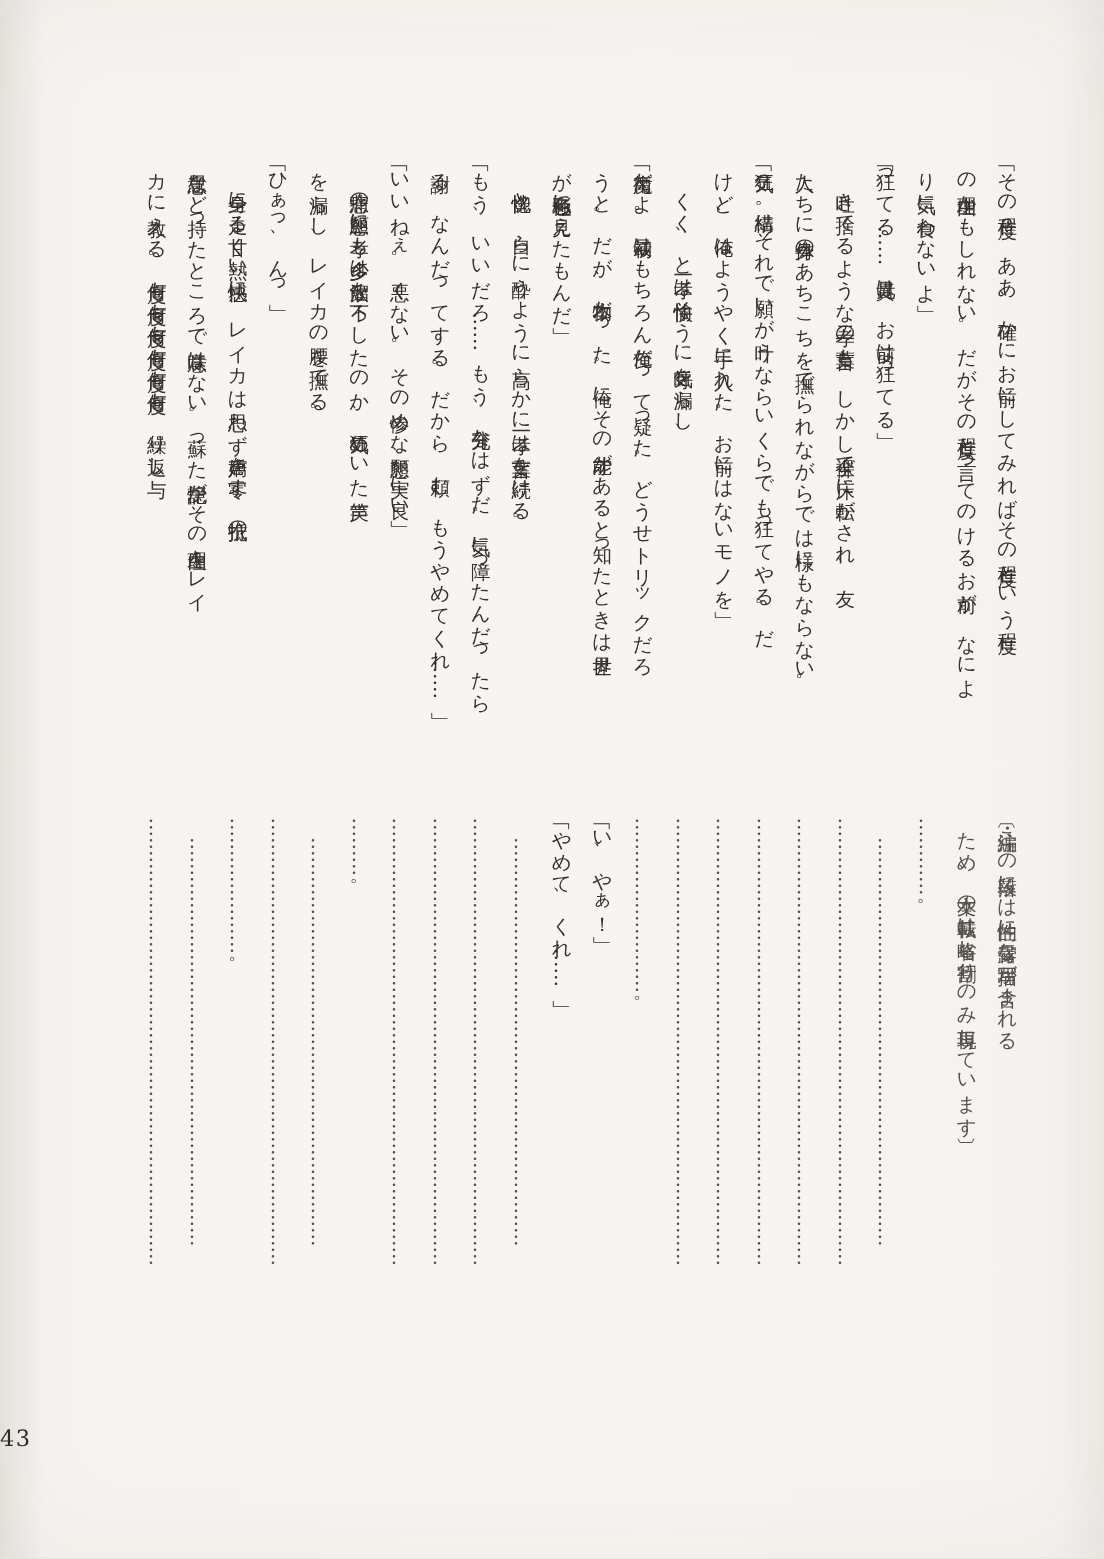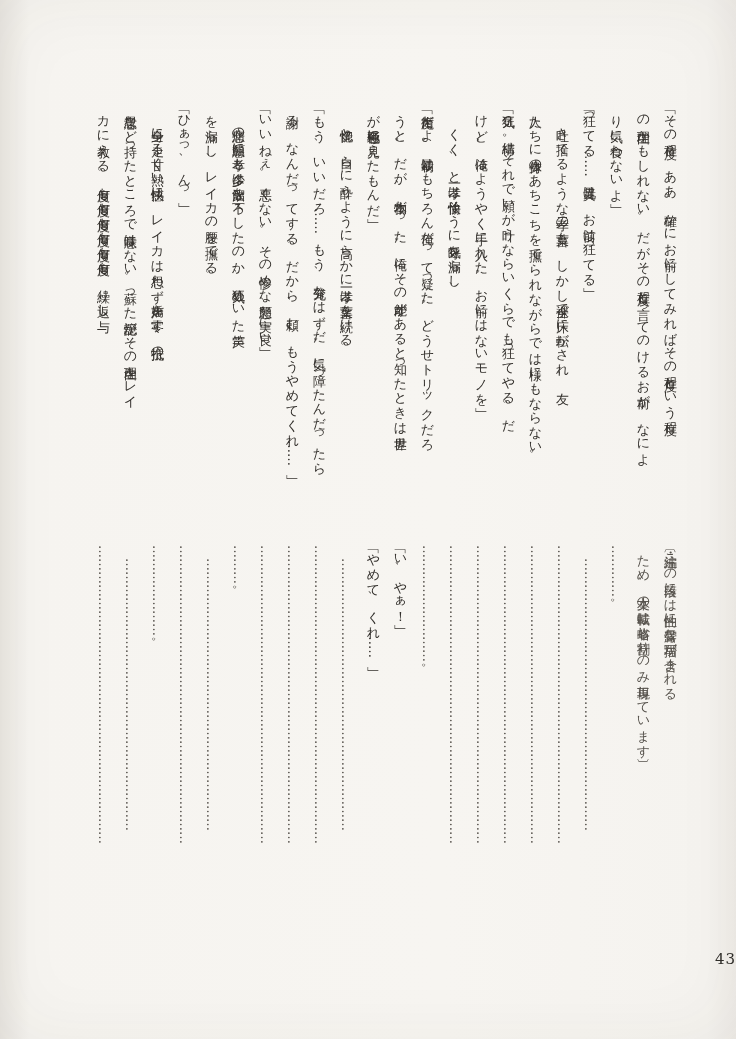--- a/index.html
+++ b/index.html
@@ -32,21 +32,21 @@
   #block1 { top: 106px; }
   #block2 { top: 545px; }
   .col { margin: 0; padding: 0; }
   .col.indent { text-indent: 13px; }
   .col.redacted { color: #55514b; }
   .page-number {
     position: absolute;
     top: 950px;
     left: 0;
     width: 736px;
-    text-align: right;
+    text-align: left;
     font-size: 15px;
     letter-spacing: 1px;
     color: #2f2d29;
   }
 </style>
 </head>
 <body>
 
 <div class="page">
 

